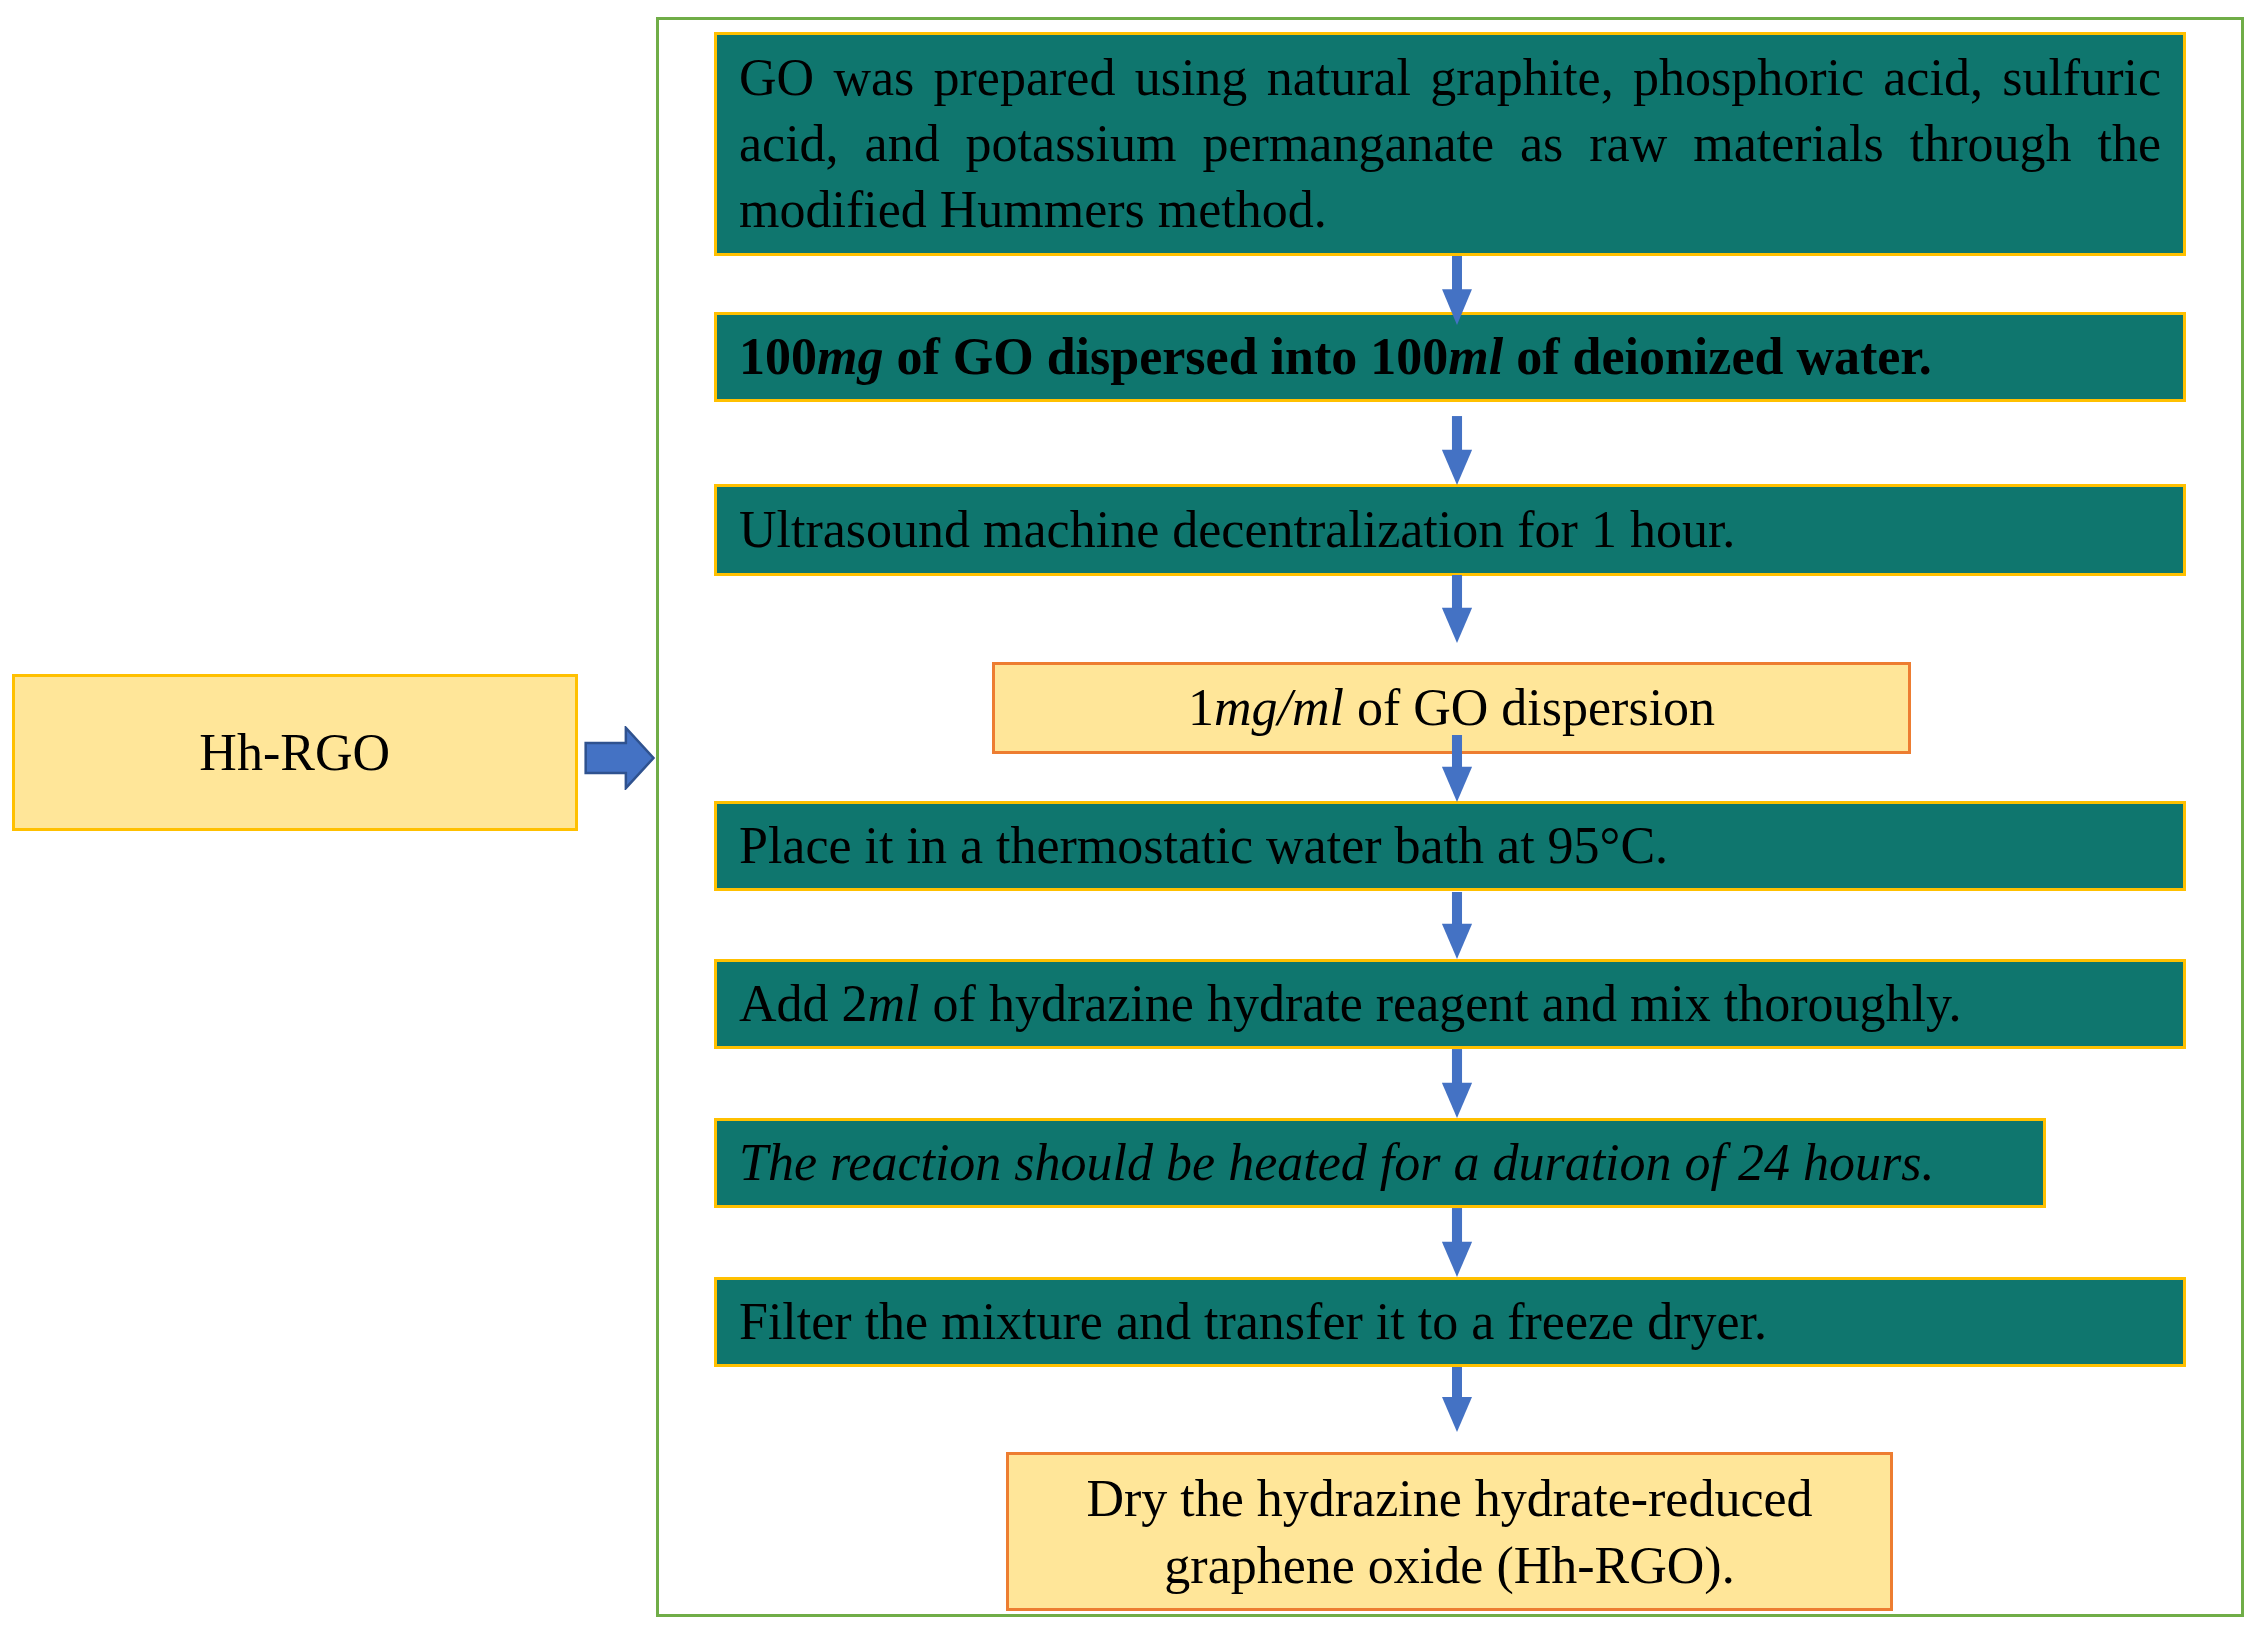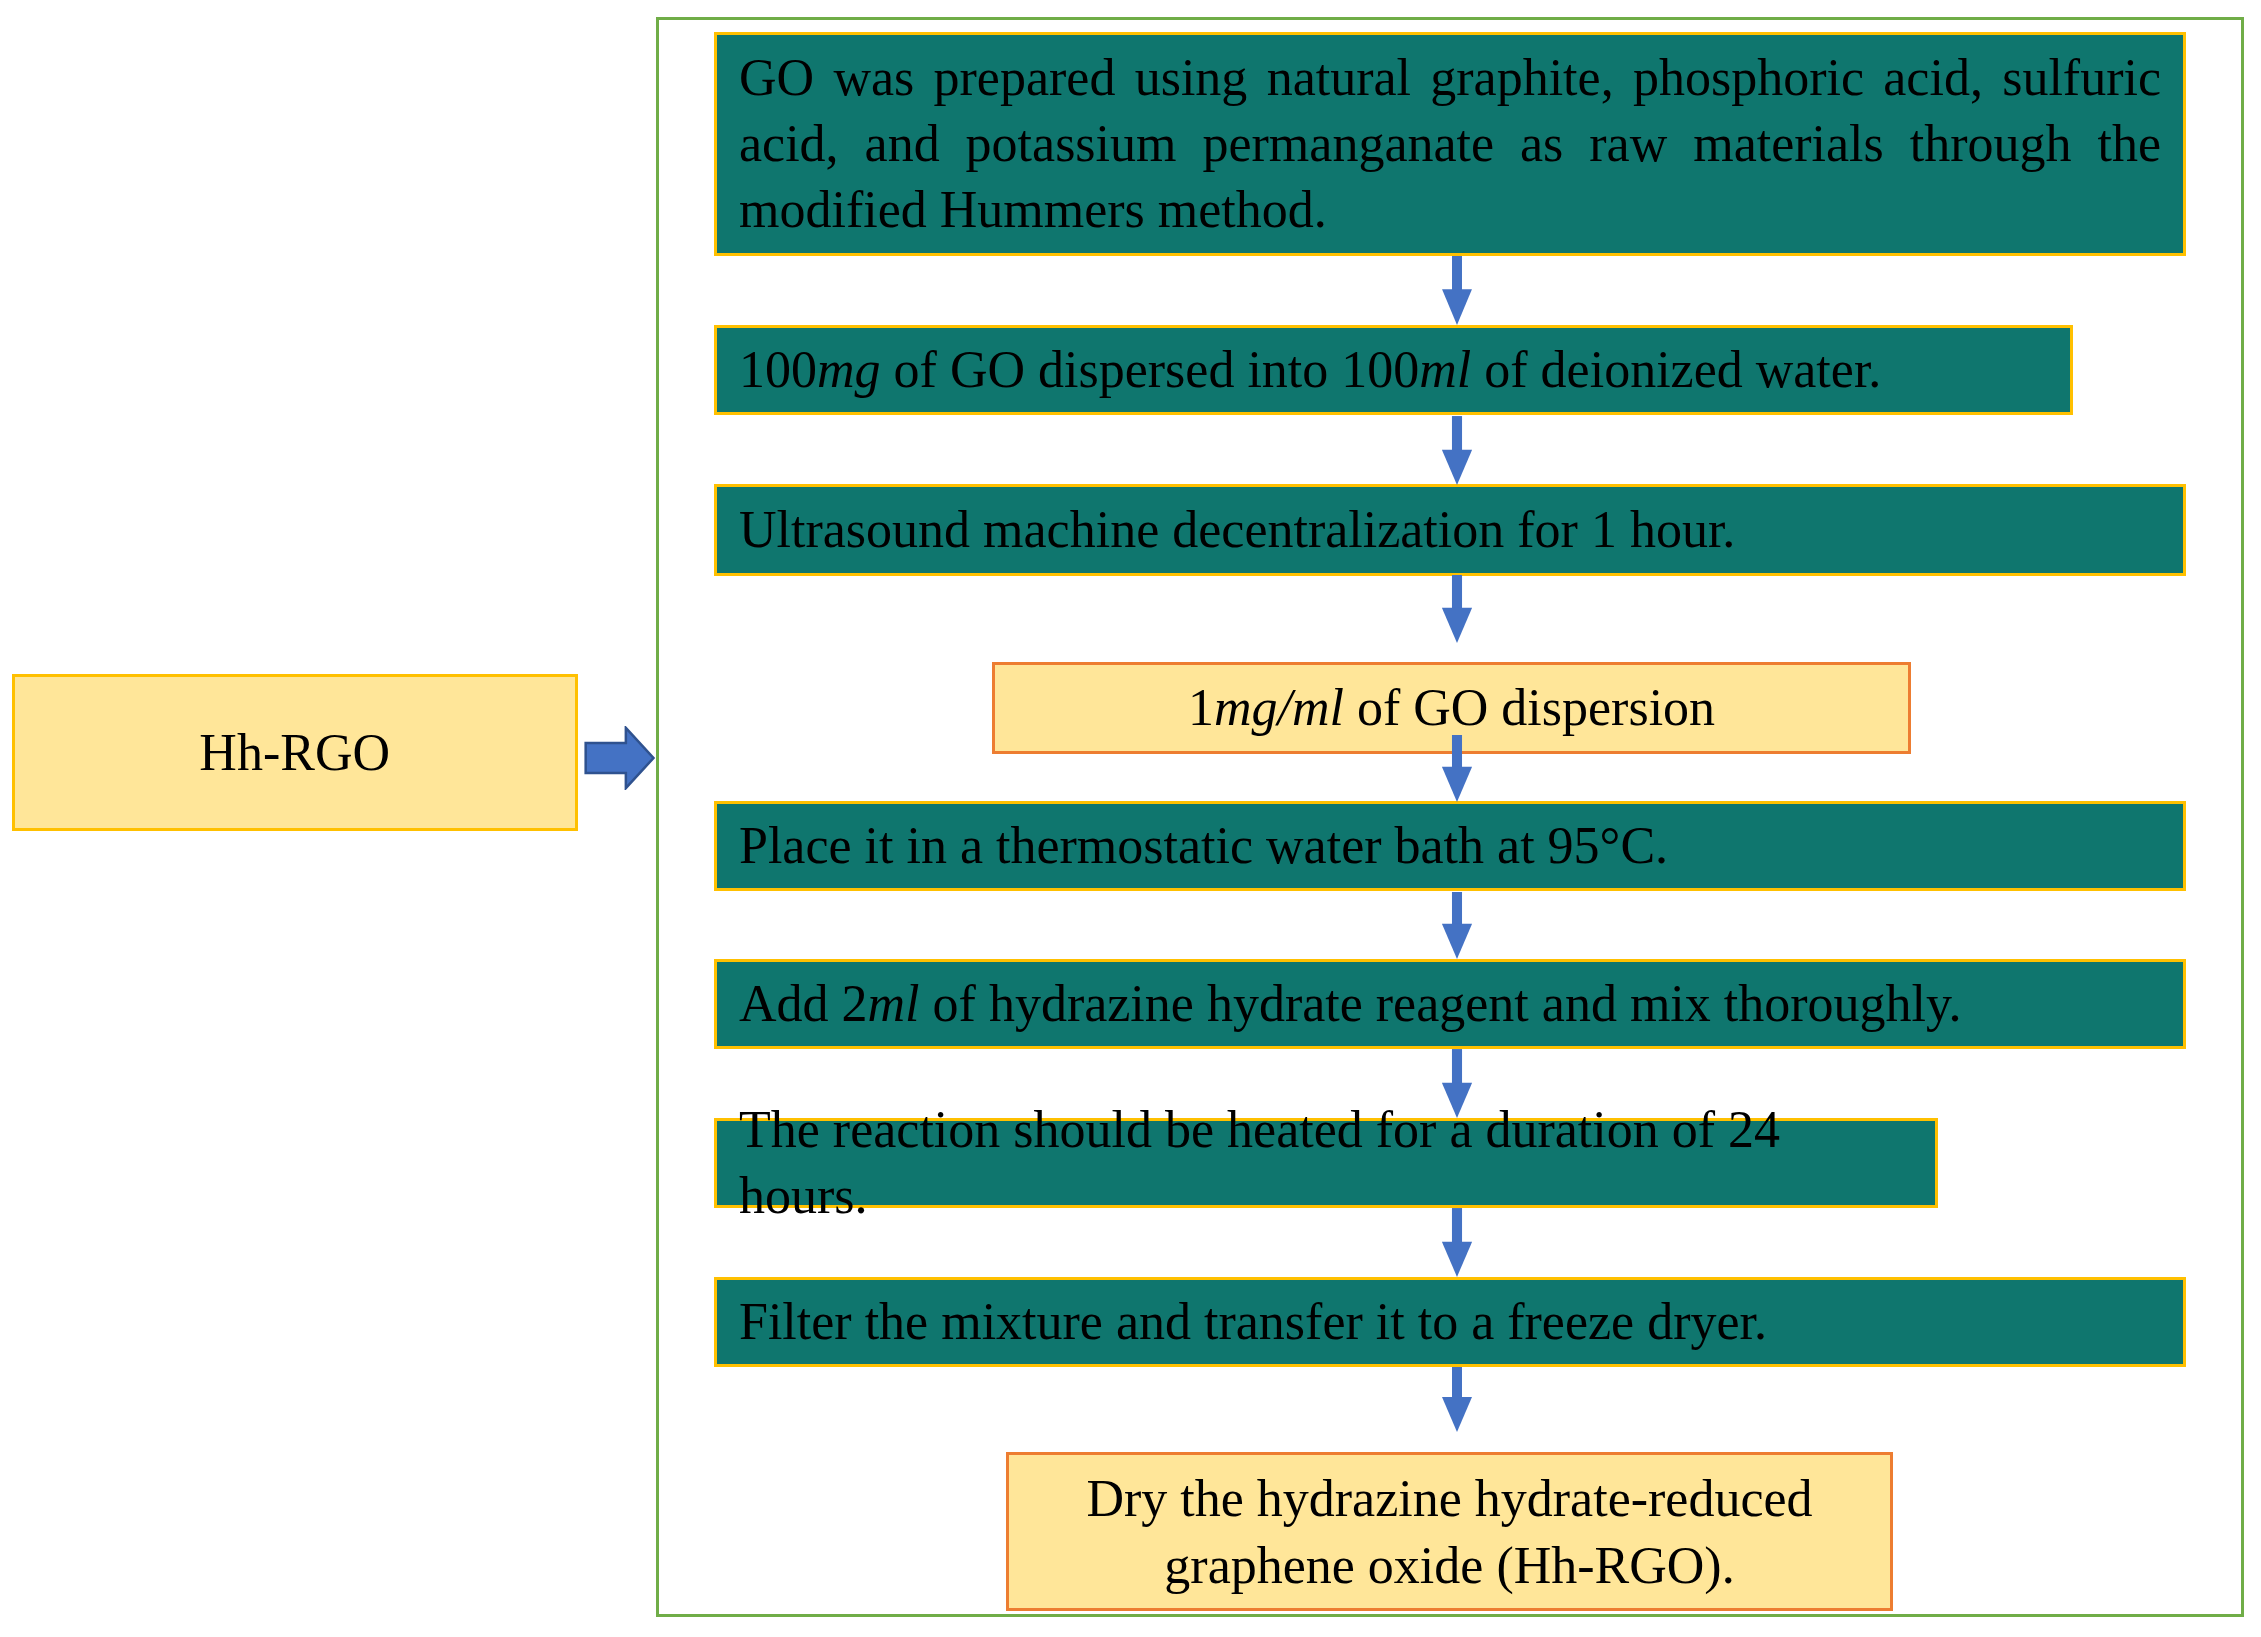--- a/index.html
+++ b/index.html
@@ -33,41 +33,41 @@
     <polygon points="2,20 50,20 50,2 83,38 50,74 50,56 2,56" fill="#4472C4" stroke="#2F528F" stroke-width="3"></polygon>
   </svg>
 </div>
 
 <div class="frame"></div>
 
 <div class="box blue" style="left:714px; top:32px; width:1472px; height:224px;">
   <div class="txt justify">GO was prepared using natural graphite, phosphoric acid, sulfuric acid, and potassium permanganate as raw materials through the modified Hummers method.</div>
 </div>
 
-<div class="box blue" style="left:714px; top:325px; width:1359px; height:90px;">
+<div class="box blue" style="left:714px; top:312px; width:1472px; height:90px;font-weight:bold;">
   <div class="txt left-align"><span>100</span><i>mg</i><span> of GO dispersed into 100</span><i>ml</i><span> of deionized water.</span></div>
 </div>
 
 <div class="box blue" style="left:714px; top:484px; width:1472px; height:92px;">
   <div class="txt left-align">Ultrasound machine decentralization for 1 hour.</div>
 </div>
 
 <div class="box yellow-orange center" style="left:992px; top:642px; width:919px; height:92px;">
   <div class="txt center"><span>1</span><i>mg/ml</i><span> of GO dispersion</span></div>
 </div>
 
 <div class="box blue" style="left:714px; top:801px; width:1472px; height:90px;">
   <div class="txt left-align">Place it in a thermostatic water bath at 95°C.</div>
 </div>
 
 <div class="box blue" style="left:714px; top:959px; width:1472px; height:90px;">
   <div class="txt left-align"><span>Add 2</span><i>ml</i><span> of hydrazine hydrate reagent and mix thoroughly.</span></div>
 </div>
 
-<div class="box blue" style="left:714px; top:1118px; width:1224px; height:90px;">
+<div class="box blue" style="left:714px; top:1118px; width:1332px; height:90px;font-style:italic;">
   <div class="txt left-align">The reaction should be heated for a duration of 24 hours.</div>
 </div>
 
 <div class="box blue" style="left:714px; top:1277px; width:1472px; height:90px;">
   <div class="txt left-align">Filter the mixture and transfer it to a freeze dryer.</div>
 </div>
 
 <div class="box yellow-orange center" style="left:1006px; top:1432px; width:887px; height:159px;">
   <div class="txt center" style="line-height:67px;">
     <div>Dry the hydrazine hydrate-reduced</div>

